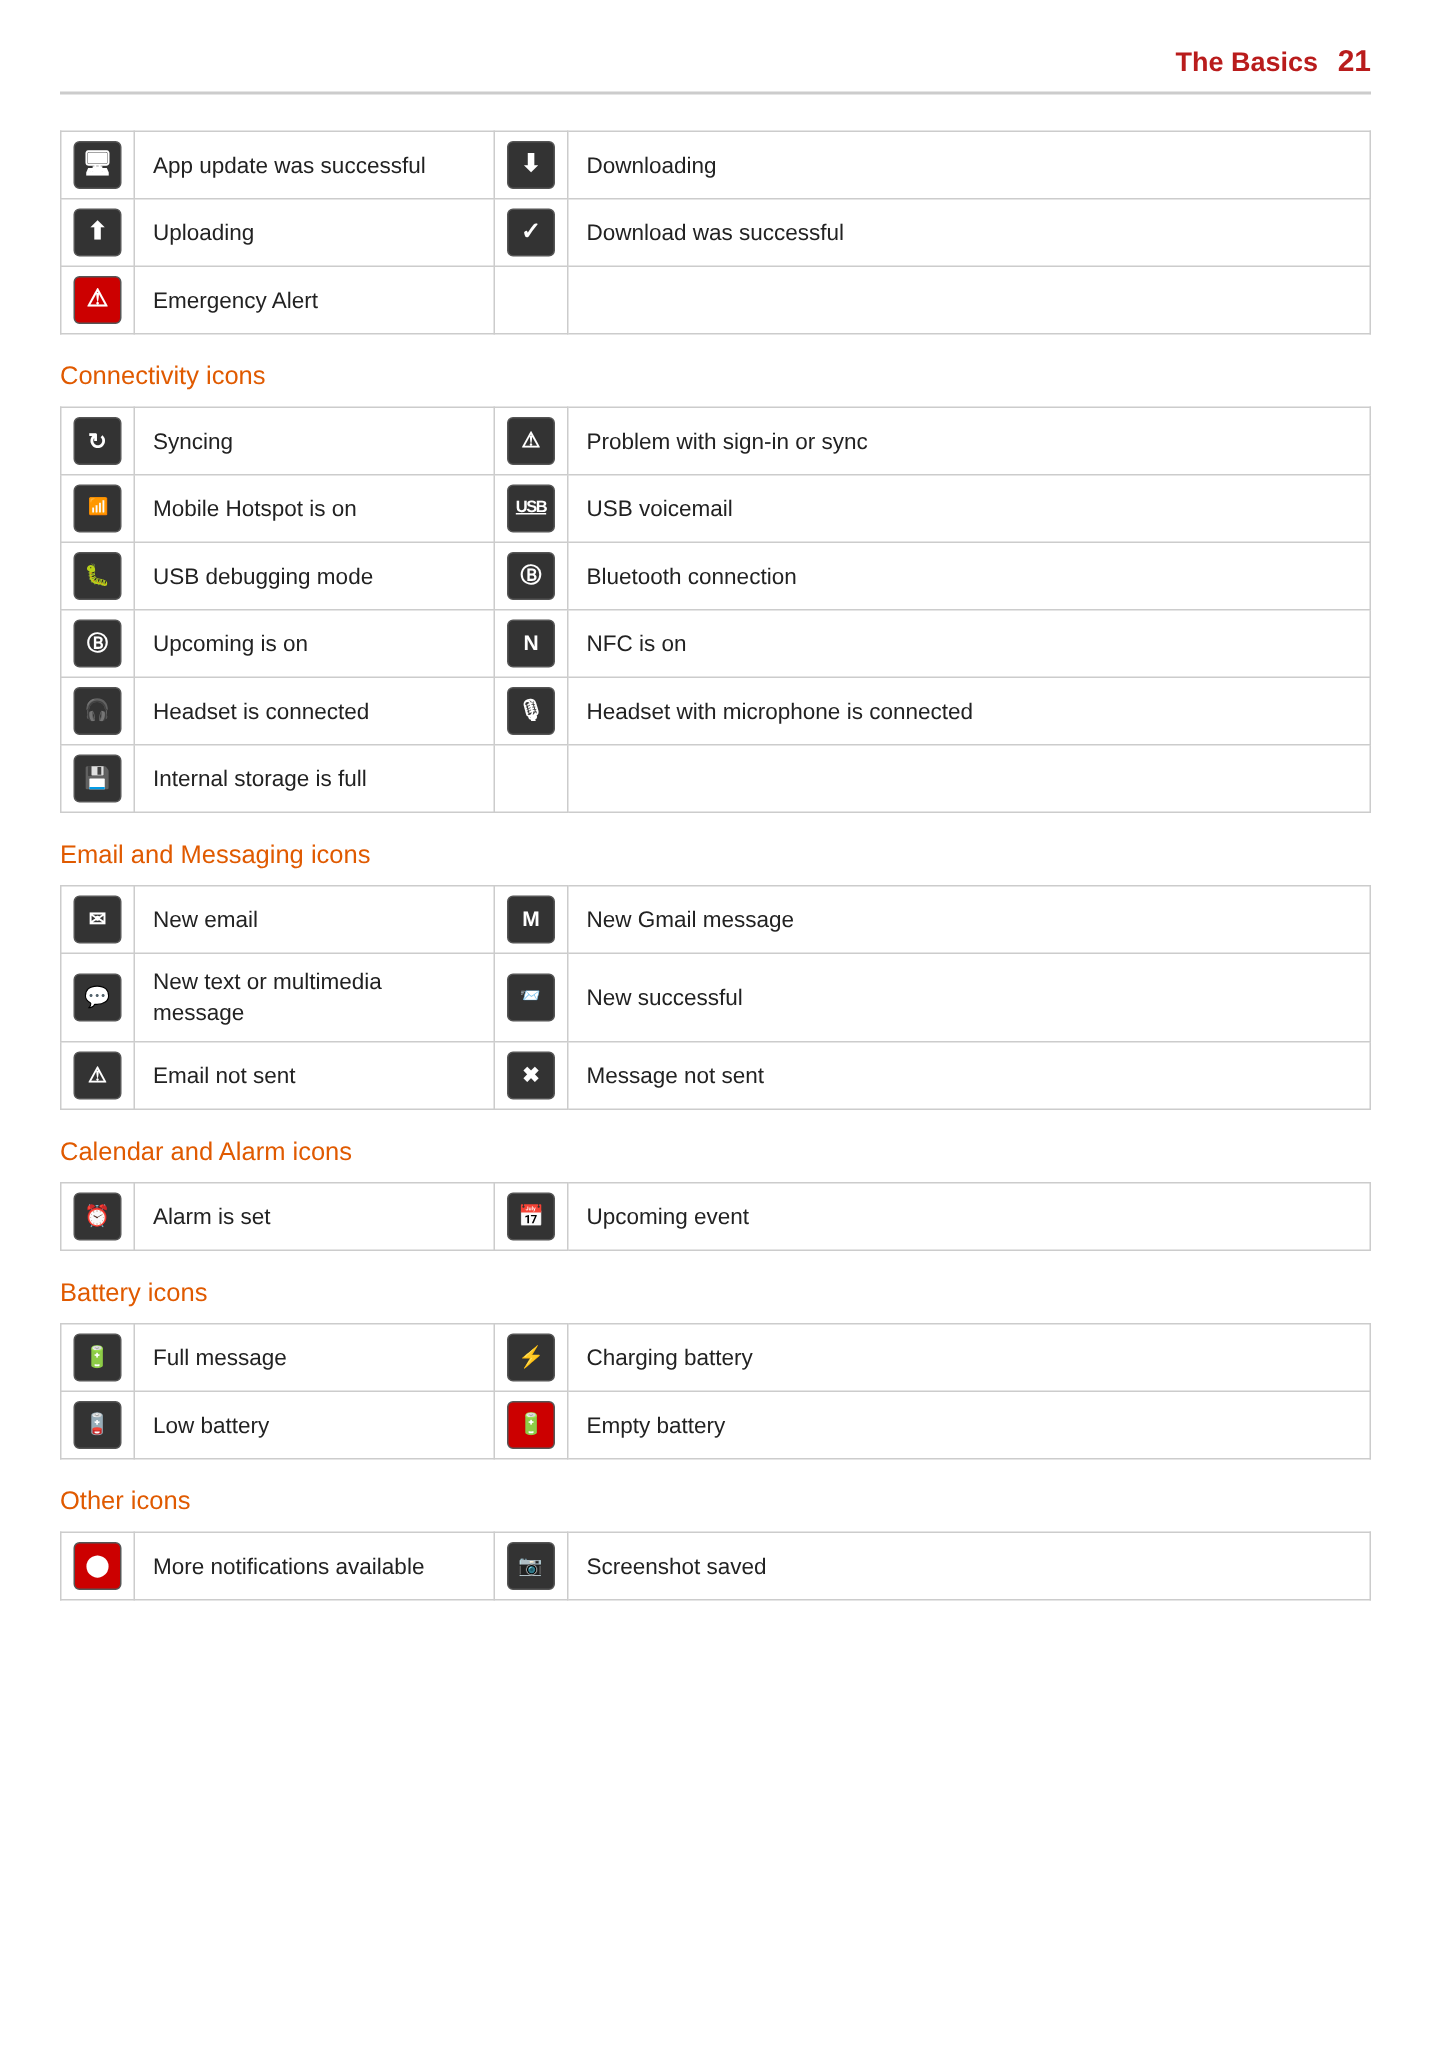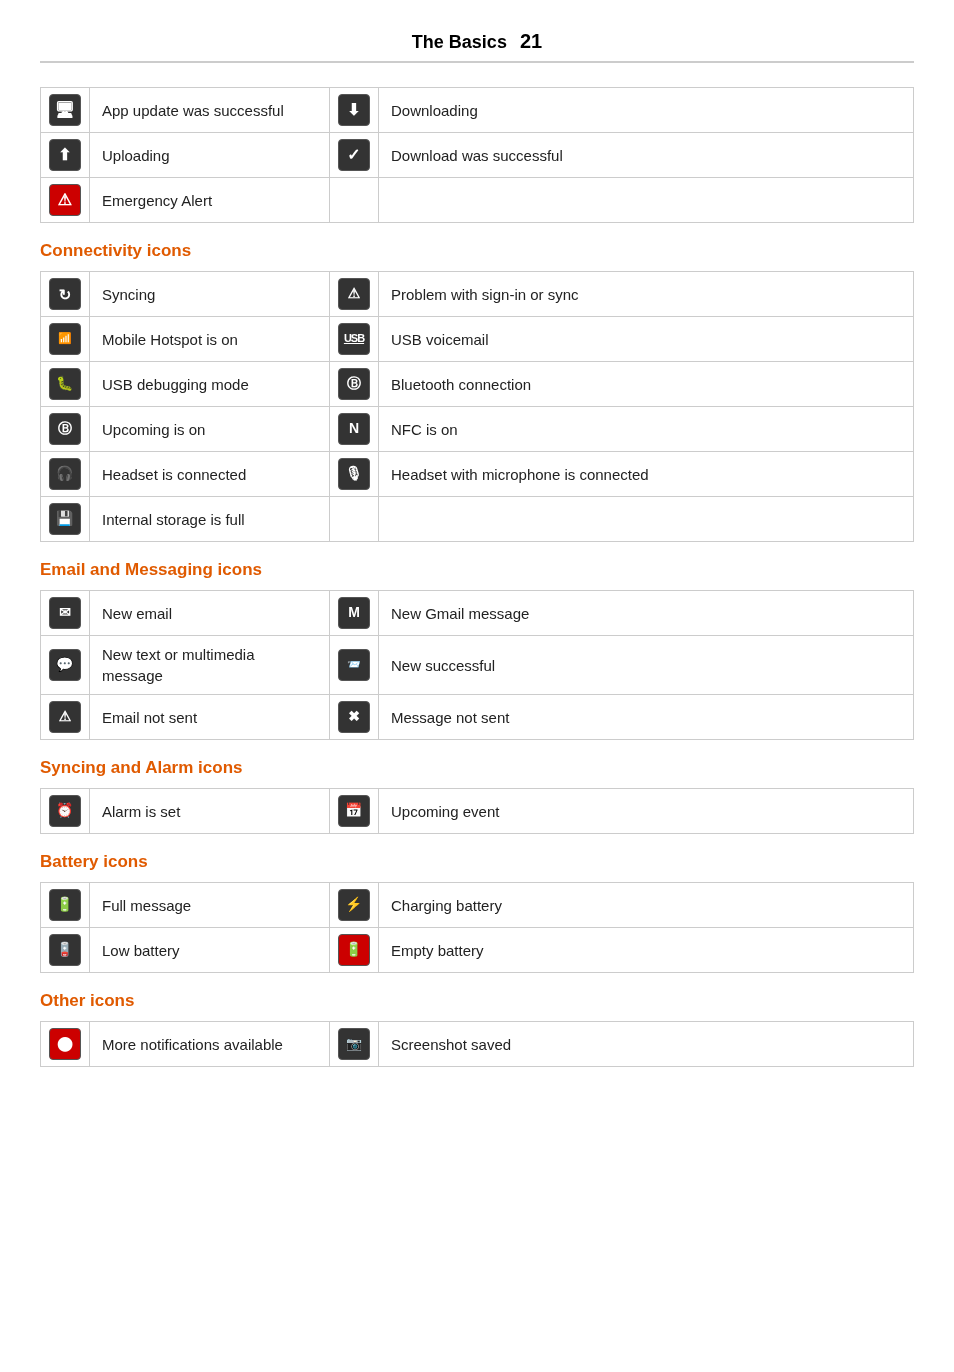--- a/index.html
+++ b/index.html
@@ -7,38 +7,38 @@
       background: #fff;
       font-family: Arial, sans-serif;
       font-size: 15px;
       color: #222;
       width: 954px;
       min-height: 1372px;
       padding: 30px 40px 40px 40px;
     }
 
     .page-header {
-      text-align: center;
+      text-align: right;
       font-size: 18px;
       font-weight: bold;
       border-bottom: 2px solid #ccc;
       padding-bottom: 8px;
       margin-bottom: 24px;
-      color: #000000;
+      color: #b91c1c;
     }
     .page-header .page-number {
       font-size: 20px;
       font-weight: bold;
       margin-left: 8px;
     }
 
     .section-title {
       color: #e05a00;
       font-size: 17px;
-      font-weight: bold;
+      font-weight: normal;
       margin: 18px 0 10px 0;
     }
 
     table {
       width: 100%;
       border-collapse: collapse;
       margin-bottom: 6px;
     }
     td {
       border: 1px solid #ccc;
@@ -204,21 +204,21 @@
     </td>
     <td class="label-cell">Email not sent</td>
     <td class="icon-cell">
       <span class="icon-box" style="font-size:14px;">✖</span>
     </td>
     <td>Message not sent</td>
   </tr>
 </tbody>
   </table>
 
-<div class="section-title">Syncing and Alarm icons</div>
+<div class="section-title">Calendar and Alarm icons</div>
 <table>
   <tbody>
       <tr>
     <td class="icon-cell">
       <span class="icon-box" style="font-size:14px;">⏰</span>
     </td>
     <td class="label-cell">Alarm is set</td>
     <td class="icon-cell">
       <span class="icon-box" style="font-size:14px;">📅</span>
     </td>

